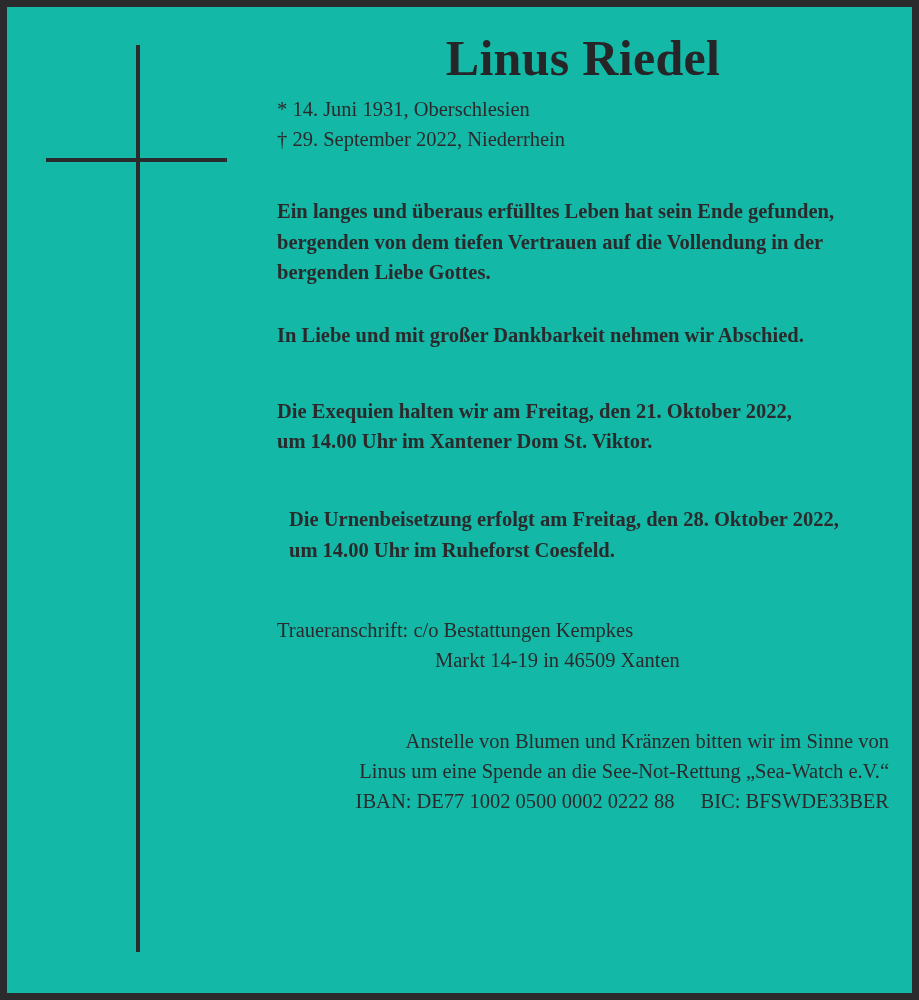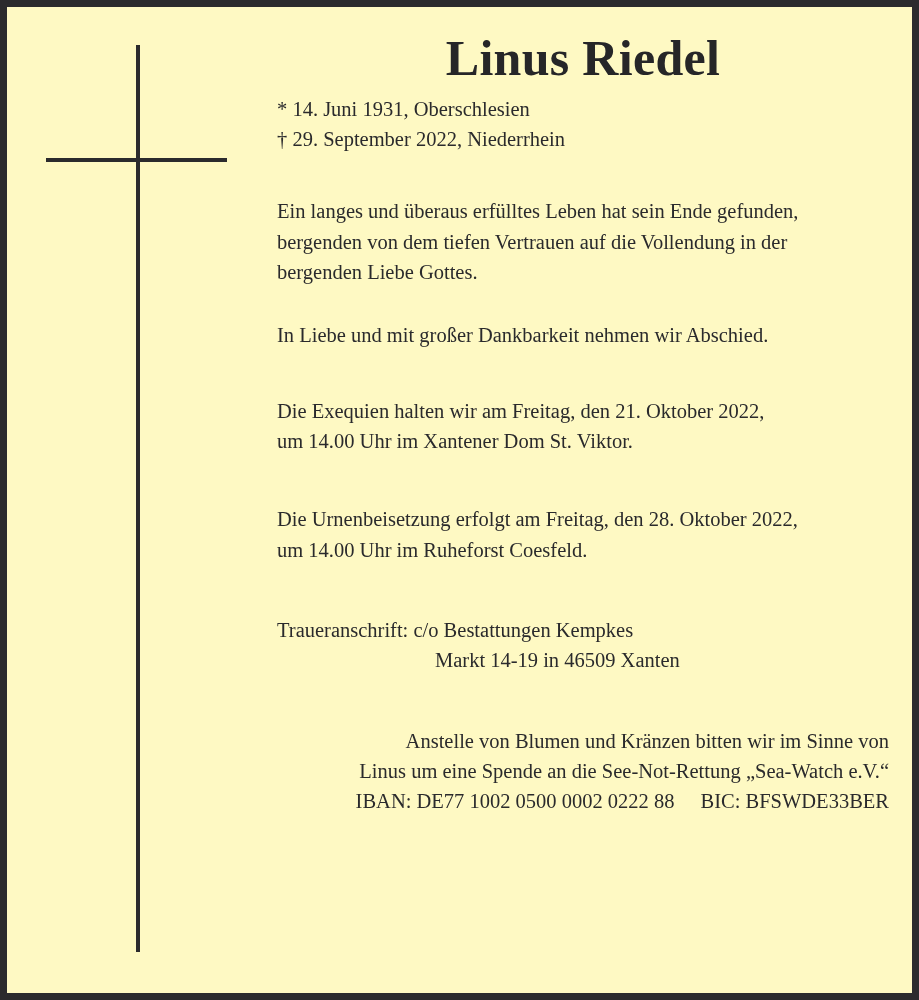--- a/index.html
+++ b/index.html
@@ -18,21 +18,21 @@
     overflow: hidden;
     font-family: "Liberation Serif", "DejaVu Serif", serif;
     color: #2a2a2c;
   }
   .inner {
     position: absolute;
     left: 0;
     top: 0;
     right: 0;
     bottom: 0;
-    background: #fef9c3;
+    background: #14b8a6;
   }
 
   
   .cross {
     position: absolute;
     left: 0;
     top: 0;
     width: 260px;
     height: 960px;
     pointer-events: none;
@@ -77,37 +77,38 @@
     line-height: 1.45;
     margin: 0;
   }
   .dates div { white-space: nowrap; }
 
   .para {
     font-size: 20.5px;
     line-height: 1.48;
     margin: 0;
     text-align: left;
+    font-weight: bold;
   }
   .para div { white-space: nowrap; }
 
   .block-intro { margin-top: 42px; }
   .block-abschied { margin-top: 33px; }
 
   .family {
     margin-top: 48px;
     text-align: center;
     font-weight: bold;
     font-size: 21.5px;
     line-height: 1.42;
   }
   .family div { white-space: nowrap; }
 
   .block-exequien { margin-top: 45px; }
-  .block-urnen { margin-top: 48px; }
+  .block-urnen { margin-top: 48px; margin-left: 12px; }
 
   .address {
     margin-top: 50px;
     font-size: 20.5px;
     line-height: 1.48;
   }
   .address .line1 { white-space: nowrap; }
   .address .line2 {
     white-space: nowrap;
     padding-left: 158px;

